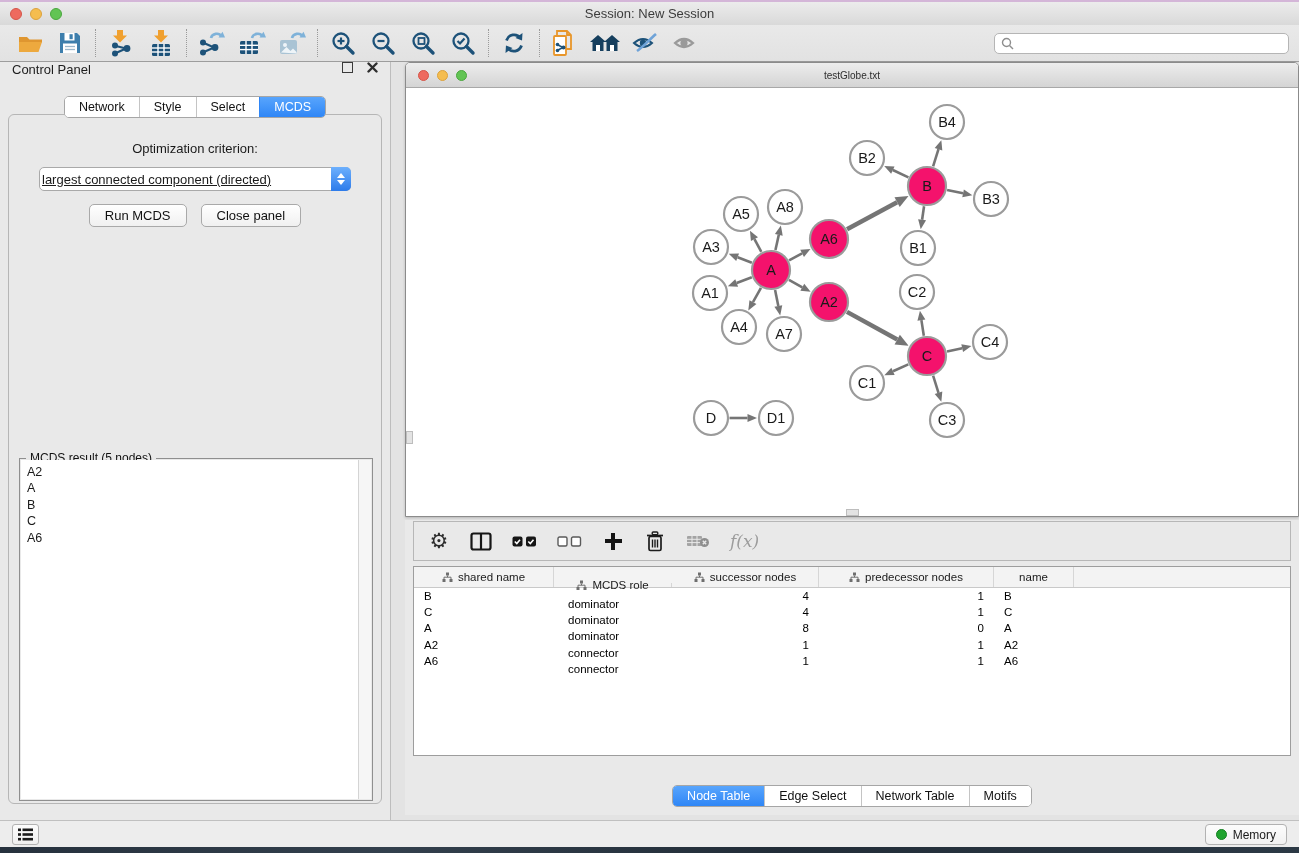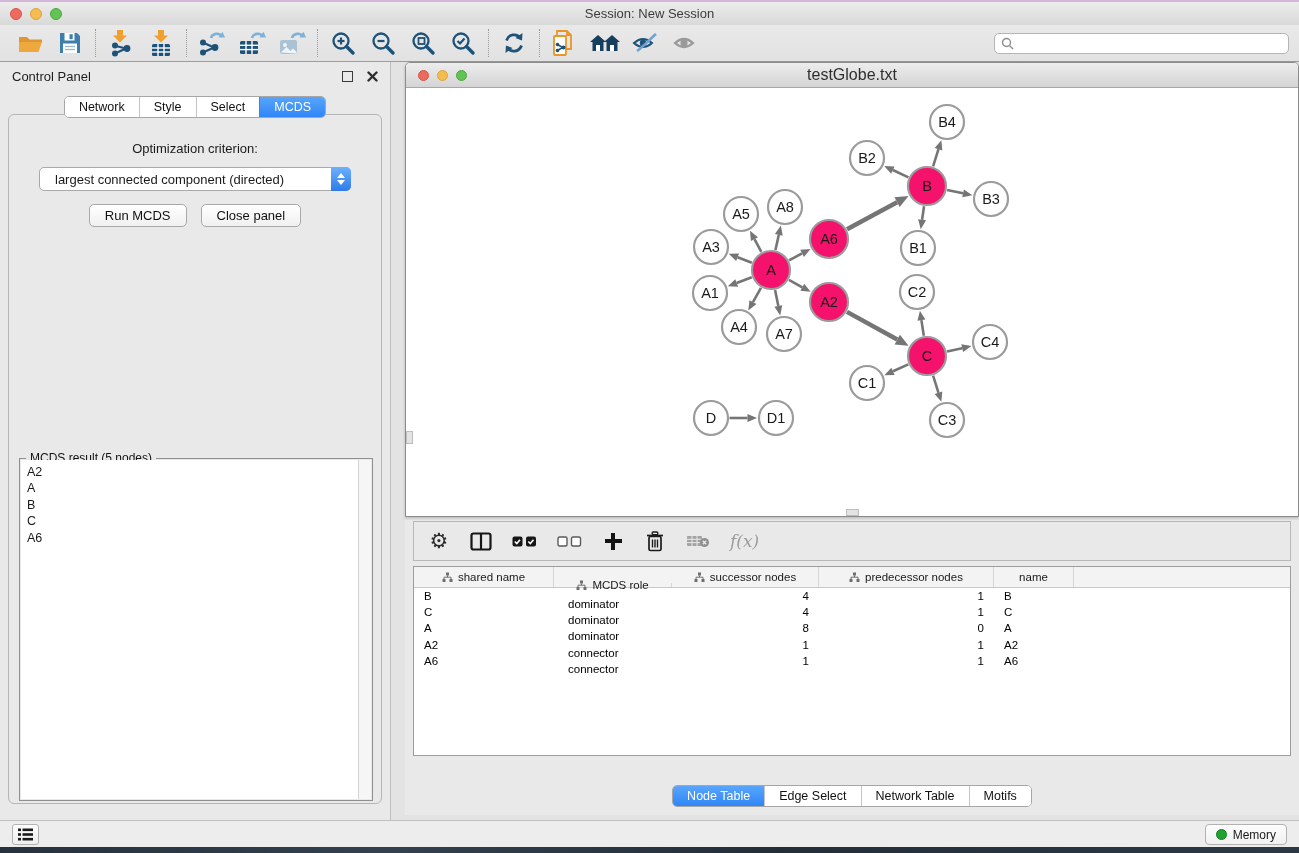--- a/index.html
+++ b/index.html
@@ -23,55 +23,55 @@
   .tb-btn { width:40px; height:32px; display:flex; align-items:center; justify-content:center; }
   .tb-sep { width:1px; height:28px; border-left:1px dotted #9a9a9a; margin:0 5px; }
   .search-wrap { margin-left:auto; width:295px; height:21px; border:1px solid #b5b5b5; border-radius:5px;
     background:#fff; display:flex; align-items:center; padding:0 6px; }
   .search-wrap input { border:none; outline:none; flex:1; font-size:12px; margin-left:5px; background:transparent;
     font-family:"Liberation Sans", sans-serif; }
 
   
   .control-panel { position:absolute; left:0; top:62px; width:391px; height:758px; background:#e9e9e9;
     border-right:1px solid #bdbdbd; }
-  .panel-header { height:28px; display:flex; align-items:center; padding:0 12px; }
+  .panel-header { height:28px; display:flex; padding:0 12px; }
   .panel-title { font-size:13px; color:#1d1d1d; }
   .panel-header .spacer { flex:1; }
   .float-icon { width:11px; height:11px; border:1.5px solid #3a3a3a; margin-right:14px; }
   .cp-tabs-row { position:relative; z-index:2; display:flex; justify-content:center; margin-top:6px; }
   .seg { display:inline-flex; border:1px solid #a6a6a6; border-radius:5px; overflow:hidden; background:#fff; }
   .seg-item { padding:3px 14px; font-size:12.5px; color:#111; background:#fff; border-left:1px solid #c4c4c4; cursor:default; }
   .seg-item:first-child { border-left:none; }
   .seg-item.active { background:linear-gradient(#58a5fd,#2f86f6); color:#fff; border-left-color:#2f86f6; }
   .cp-body { position:absolute; left:8px; right:8px; top:52px; bottom:16px; border:1px solid #b6b6b6;
     border-radius:6px; background:#e9e9e9; }
   .opt-label { text-align:center; margin-top:26px; font-size:13px; }
   .dropdown { margin:11px auto 0; width:312px; height:24px; background:#fff; border:1px solid #a9a9a9;
     border-radius:5px; display:flex; align-items:center; position:relative; }
-  .dropdown .dd-text { font-size:13px; padding-left:15px; flex:1; white-space:nowrap; overflow:hidden; }
+  .dropdown .dd-text { font-size:13px; padding-left:2px; flex:1; white-space:nowrap; overflow:hidden;text-decoration:underline; }
   .dd-stepper { width:20px; height:24px; margin-right:-1px; border-radius:0 5px 5px 0;
     background:linear-gradient(#6db0fd,#2d7bea); display:flex; flex-direction:column; align-items:center; justify-content:center; gap:2px; }
   .dd-stepper .up { width:0; height:0; border-left:4px solid transparent; border-right:4px solid transparent; border-bottom:5px solid #fff; }
   .dd-stepper .down { width:0; height:0; border-left:4px solid transparent; border-right:4px solid transparent; border-top:5px solid #fff; }
   .btn-row { display:flex; justify-content:center; gap:14px; margin-top:13px; }
   .mac-btn { height:23px; padding:0 15px; font-size:13px; color:#111; background:linear-gradient(#ffffff,#f0f0f0);
     border:1px solid #a9a9a9; border-radius:5px; display:flex; align-items:center; cursor:default;
     font-family:Liberation Sans, sans-serif; }
   .result-group { position:absolute; left:10px; right:8px; top:343px; bottom:2px; border:1px solid #8f8f8f; }
   .result-legend { position:absolute; top:-8px; left:6px; background:#e9e9e9; padding:0 4px; font-size:12px; color:#111; }
   .result-list { position:absolute; inset:1px; background:#fff; padding:4px 0 0 6px; }
   .mcds-item { font-size:12.5px; line-height:16.4px; }
   .result-scroll { position:absolute; top:1px; bottom:1px; right:1px; width:13px; background:#f6f6f6; border-left:1px solid #d4d4d4; }
 
   
   .net-window { position:absolute; left:405px; top:62px; width:894px; height:455px; border:1px solid #8b8b8b;
     border-radius:5px 5px 0 0; background:#fff; overflow:hidden; box-shadow:0 1px 3px rgba(0,0,0,.2); }
   .nw-titlebar { height:25px; background:linear-gradient(#ededed,#d4d4d4); border-bottom:1px solid #a8a8a8;
     display:flex; align-items:center; position:relative; }
-  .nw-title { position:absolute; left:0; right:0; text-align:center; font-size:16px; color:#2e2e2e; }
+  .nw-title { position:absolute; left:0; right:0; text-align:center; font-size:10px; color:#2e2e2e; }
   .nw-canvas { position:absolute; left:0; right:0; top:26px; bottom:0; background:#fff; }
   .grip-v { position:absolute; left:0; top:342px; width:7px; height:13px; background:#e3e3e3; border:1px solid #bdbdbd; }
   .grip-h { position:absolute; left:440px; bottom:0; width:13px; height:7px; background:#e3e3e3; border:1px solid #bdbdbd; }
 
   
   .table-panel { position:absolute; left:405px; top:520px; width:894px; height:295px; background:#e9e9e9; }
   .tp-toolbar { margin:1px 8px 0 8px; height:40px; border:1px solid #b7b7b7; background:#e9e9e9;
     display:flex; align-items:center; padding-left:14px; gap:20px; }
   .tp-tool { display:flex; align-items:center; justify-content:center; min-width:22px; height:26px; }
   .gear-glyph { font-family:"DejaVu Sans", sans-serif; font-size:21px; color:#2e2e2e; line-height:1; }

